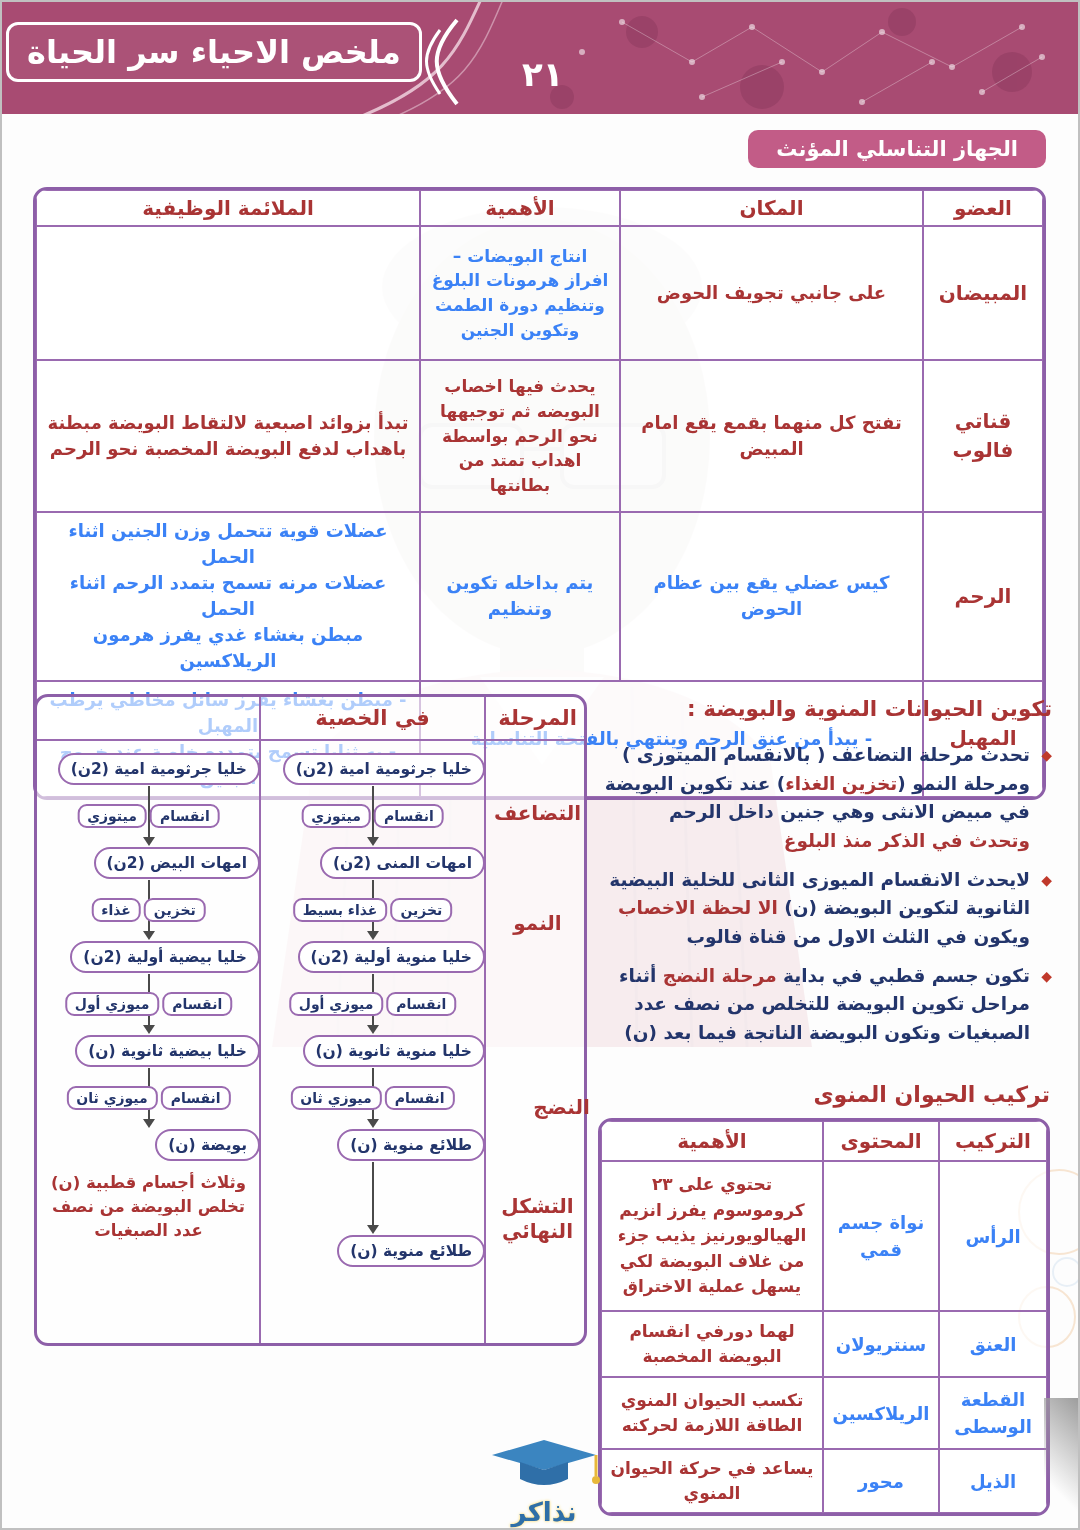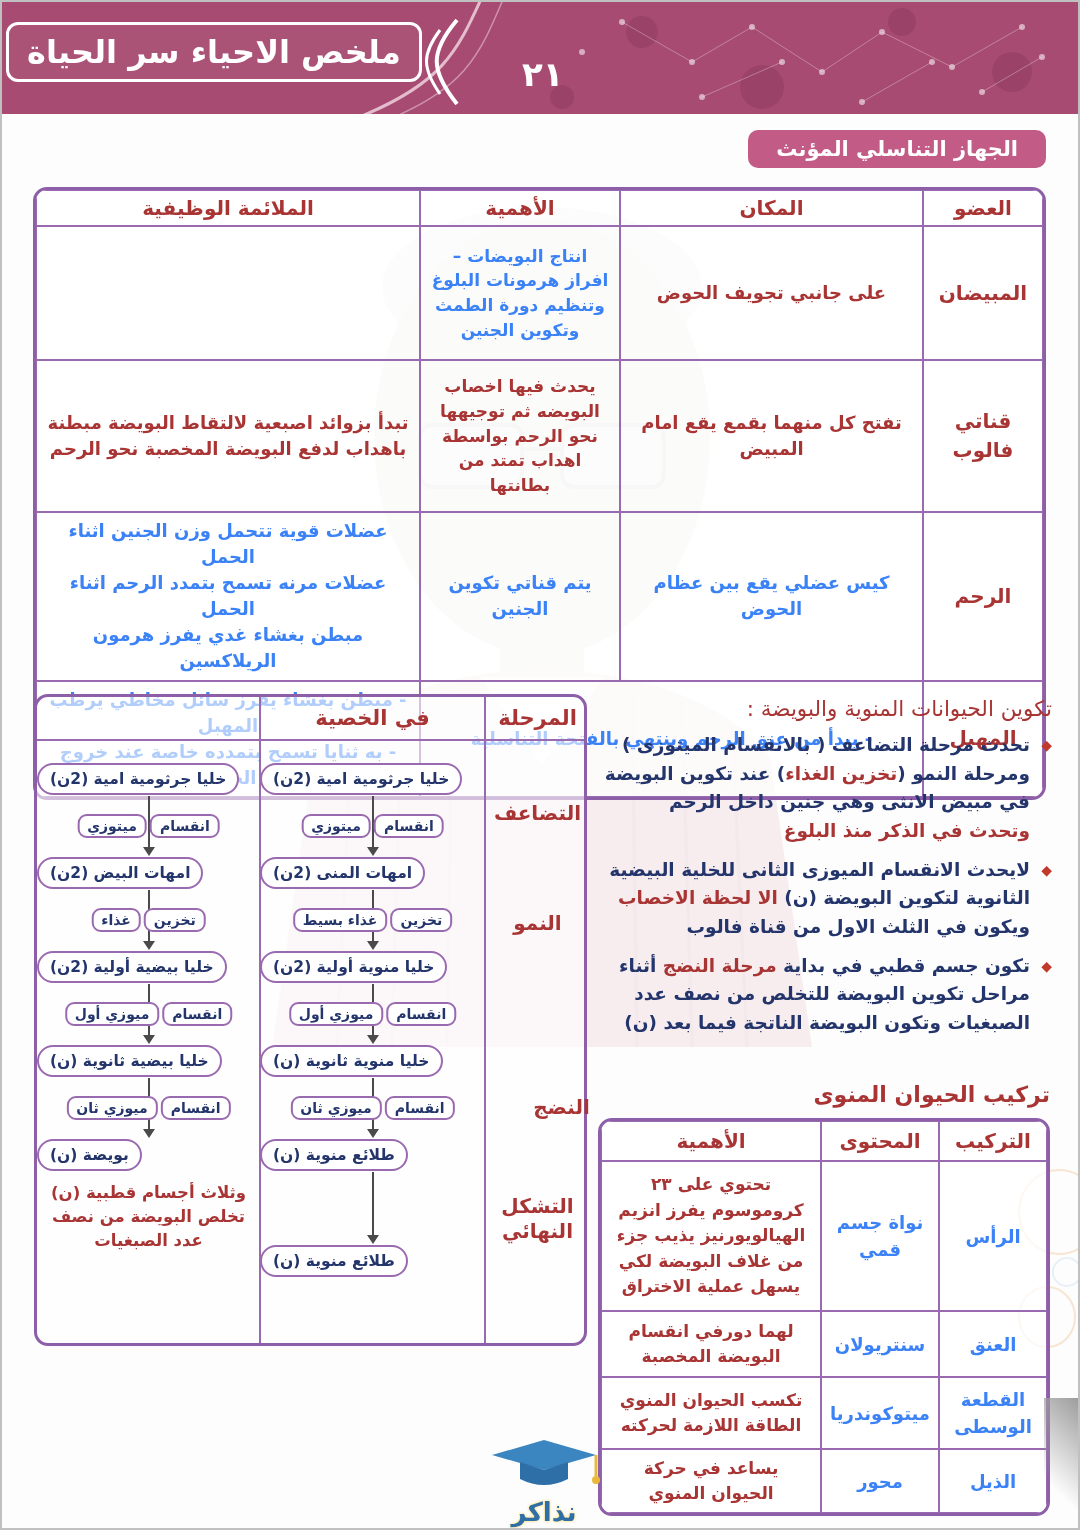--- a/index.html
+++ b/index.html
@@ -49,40 +49,40 @@
   .gc-h-ovary  { left:0;   width:223px; }
   .gc-h-testis { left:223px; width:225px; }
   .gc-h-stage  { left:448px; width:105px; }
   .gc-line-h  { position:absolute; left:0; right:0; top:42px; height:2px; background:#9a6ab0; }
   .gc-line-v1 { position:absolute; left:222px; top:0; bottom:0; width:2px; background:#9a6ab0; }
   .gc-line-v2 { position:absolute; left:447px; top:0; bottom:0; width:2px; background:#9a6ab0; }
   .stage { position:absolute; left:448px; width:105px; text-align:center; color:#a93434; font-weight:bold;
            font-size:20px; line-height:1.25; }
   .stage-1 { top:104px; } .stage-2 { top:214px; } .stage-3 { top:398px;margin-left:24px; } .stage-4 { top:497px; }
 
-  .flow-col { position:absolute; top:42px; bottom:2px; display:flex; flex-direction:column; align-items:flex-end;
-              padding-top:24px; }
+  .flow-col { position:absolute; top:42px; bottom:2px; display:flex; flex-direction:column; align-items:flex-start;
+              padding-top:14px; }
   .col-ovary  { left:0;     width:223px; }
   .col-testis { left:223px; width:225px; }
   .node { flex:none; border:2px solid #9a6ab0; border-radius:18px; padding:5px 11px; background:#fff;
           color:#23356b; font-weight:bold; font-size:15.5px; white-space:nowrap; text-align:center; z-index:2; }
   .conn { flex:none; position:relative; width:100%; height:62px; }
   .conn::before { content:""; position:absolute; left:50%; margin-left:-1px; top:1px; bottom:10px; width:2px; background:#4a4a4a; }
   .conn::after  { content:""; position:absolute; left:50%; margin-left:-6px; bottom:1px;
                   border-left:6px solid transparent; border-right:6px solid transparent; border-top:9px solid #4a4a4a; }
   .conn.tall { height:74px; }
   .conn-label { position:absolute; top:50%; left:50%; transform:translate(-50%,-50%); display:flex; gap:3px; z-index:2; }
   .pill { background:#fff; border:2px solid #9a6ab0; border-radius:9px; padding:2px 8px; color:#23356b;
           font-weight:bold; font-size:14px; white-space:nowrap; }
   .polar-note { flex:none; margin-top:10px; color:#a93434; font-weight:bold; font-size:16.5px; text-align:center;
                 line-height:1.45; padding:0 10px; }
 
   
   .notes { position:absolute; top:694px; left:600px; width:450px; direction:rtl; text-align:right; }
-  .notes-heading { color:#a93434; font-weight:normal; font-size:21.5px; margin-bottom:10px; }
+  .notes-heading { color:#a93434; font-weight:bold; font-size:21.5px; margin-bottom:20px; }
   .bullet { position:relative; padding-right:22px; margin-bottom:10px; color:#23356b; font-weight:bold;
             font-size:18.5px; line-height:1.55; }
   .bmark { position:absolute; right:0; top:4px; color:#c0392b; font-size:14px; }
   .seg-red { color:#a93434; }
 
   
   .sperm-title { position:absolute; top:1080px; left:600px; width:448px; text-align:right; color:#a93434;
                  font-weight:bold; font-size:22px; direction:rtl; }
   .sperm-wrap { position:absolute; top:1116px; left:596px; width:452px; }
   .sperm-table th { font-size:20px; height:40px; }
@@ -199,21 +199,21 @@
       </tr>
       <tr class="row-2">
         <td class="red organ">قناتي فالوب</td>
         <td class="red">تفتح كل منهما بقمع يقع امام المبيض</td>
         <td class="red small">يحدث فيها اخصاب البويضه ثم توجيهها نحو الرحم بواسطة اهداب تمتد من بطانتها</td>
         <td class="red">تبدأ بزوائد اصبعية لالتقاط البويضة مبطنة باهداب لدفع البويضة المخصبة نحو الرحم</td>
       </tr>
       <tr class="row-3">
         <td class="red organ">الرحم</td>
         <td class="navy">كيس عضلي يقع بين عظام الحوض</td>
-        <td class="navy">يتم قناتي تكوين الجنين</td>
+        <td class="navy">يتم بداخله تكوين وتنظيم</td>
         <td class="navy pre">عضلات قوية تتحمل وزن الجنين اثناء الحمل
 عضلات مرنه تسمح بتمدد الرحم اثناء الحمل
 مبطن بغشاء غدي يفرز هرمون الريلاكسين</td>
       </tr>
       <tr class="row-4">
         <td class="red organ">المهبل</td>
         <td class="navy" colspan="2">-  يبدأ من عنق الرحم وينتهي بالفتحة التناسلية</td>
         <td class="navy pre">- مبطن بغشاء يفرز سائل مخاطي يرطب المهبل
 - به ثنايا تسمح بتمدده خاصة عند خروج الجنين</td>
       </tr>
@@ -333,21 +333,21 @@
         <td class="navy">نواة جسم قمي</td>
         <td class="red imp">تحتوي على ٢٣ كروموسوم يفرز انزيم الهيالويورنيز يذيب جزء من غلاف البويضة لكي يسهل عملية الاختراق</td>
       </tr>
       <tr class="sp-2">
         <td class="navy">العنق</td>
         <td class="navy">سنتريولان</td>
         <td class="red imp">لهما دورفي انقسام البويضة المخصبة</td>
       </tr>
       <tr class="sp-3">
         <td class="navy">القطعة الوسطى</td>
-        <td class="navy">ميتوكوندريا</td>
+        <td class="navy">الريلاكسين</td>
         <td class="red imp">تكسب الحيوان المنوي الطاقة اللازمة لحركته</td>
       </tr>
       <tr class="sp-4">
         <td class="navy">الذيل</td>
         <td class="navy">محور</td>
         <td class="red imp">يساعد في حركة الحيوان المنوي</td>
       </tr>
     </tbody>
       </table>
   </div>

